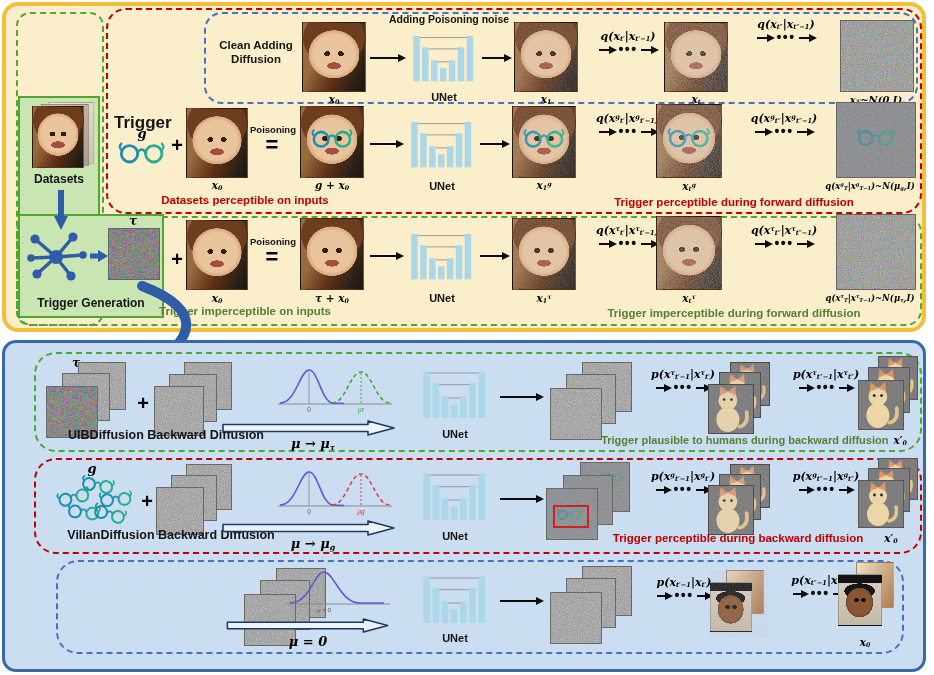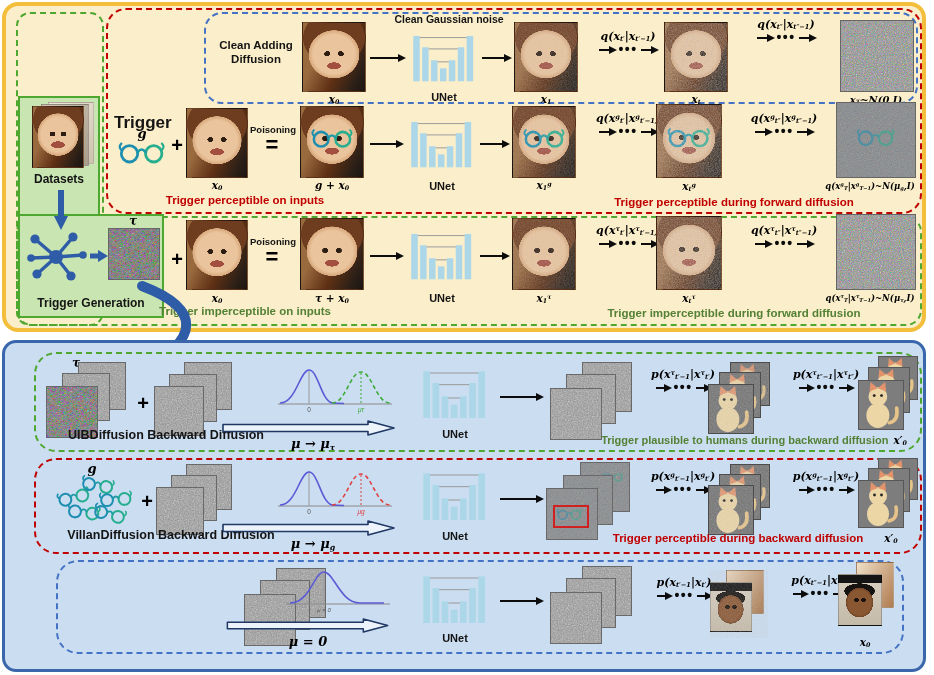--- a/index.html
+++ b/index.html
@@ -157,21 +157,21 @@
   <div class="abs dashg" style="left:16px;top:12px;width:88px;height:314px;border-radius:14px"></div>
   <div class="abs dashg" style="left:16px;top:216px;width:906px;height:110px"></div>
   <div class="abs dashr" style="left:106px;top:8px;width:816px;height:206px"></div>
   <div class="abs dashb" style="left:204px;top:12px;width:714px;height:92px"></div>
 
   <div class="abs ttl" style="left:212px;top:38px;width:88px;font-size:11.5px">Clean Adding Diffusion</div>
 
   <div class="face" style="left:302px;top:22px;width:64px;height:70px"></div>
   <div class="imlabel math" style="left:302px;top:93px;width:64px">x<sub>0</sub></div>
   <i class="arr harr" style="left:370px;top:57px;width:34px"></i>
-  <div class="abs ttl" style="left:384px;top:13px;width:130px;font-size:10.5px">Clean Gaussian noise</div>
+  <div class="abs ttl" style="left:384px;top:13px;width:130px;font-size:10.5px">Adding Poisoning noise</div>
   <svg class="abs" style="left:410px;top:26px;width:68px;height:62px">
       <use href="#unetSym"></use>
     </svg>
   <div class="abs ttl" style="left:410px;top:91px;width:68px;font-size:11px">UNet</div>
   <i class="arr harr" style="left:482px;top:57px;width:28px"></i>
   <div class="face" style="left:514px;top:22px;width:64px;height:70px">
       <svg class="nz" style="opacity:.35">
         <rect width="100%" height="100%" filter="url(#fGray)"></rect>
       </svg>
     </div>
@@ -263,21 +263,21 @@
   </div>
   <div class="nzbox" style="left:836px;top:102px;width:80px;height:76px">
       <svg class="nz">
         <rect width="100%" height="100%" filter="url(#fDark)"></rect>
       </svg>
       <svg class="abs" style="left:18%;top:34%;width:64%;height:26%;opacity:.55">
         <use href="#specsSym"></use>
       </svg>
     </div>
   <div class="tinylabel math" style="left:806px;top:181px;width:128px">q(x<sup>g</sup><sub>T</sub>|x<sup>g</sup><sub>T−1</sub>)~N(μ<sub>g</sub>,I)</div>
-  <div class="abs status red" style="left:140px;top:194px;width:210px">Trigger perceptible on inputs</div>
+  <div class="abs status red" style="left:140px;top:194px;width:210px">Datasets perceptible on inputs</div>
   <div class="abs status red" style="left:584px;top:196px;width:300px">Trigger perceptible during forward diffusion</div>
 
   <div class="abs solidg" style="left:18px;top:96px;width:82px;height:124px;border-bottom:none"></div>
   <div class="abs solidg" style="left:18px;top:214px;width:146px;height:104px"></div>
   <div class="backcard" style="left:48px;top:102px;width:46px;height:62px"></div>
   <div class="backcard" style="left:41px;top:104px;width:48px;height:62px;background:linear-gradient(135deg,#cfc6b8,#a89c8a)"></div>
   <div class="face" style="left:32px;top:106px;width:52px;height:62px"></div>
   <div class="abs ttl" style="left:18px;top:172px;width:82px;font-size:12px">Datasets</div>
   <svg class="abs" style="left:54px;top:190px;width:14px;height:40px">
       <line x1="7" y1="0" x2="7" y2="28" stroke="#2E5CA6" stroke-width="6"></line>

